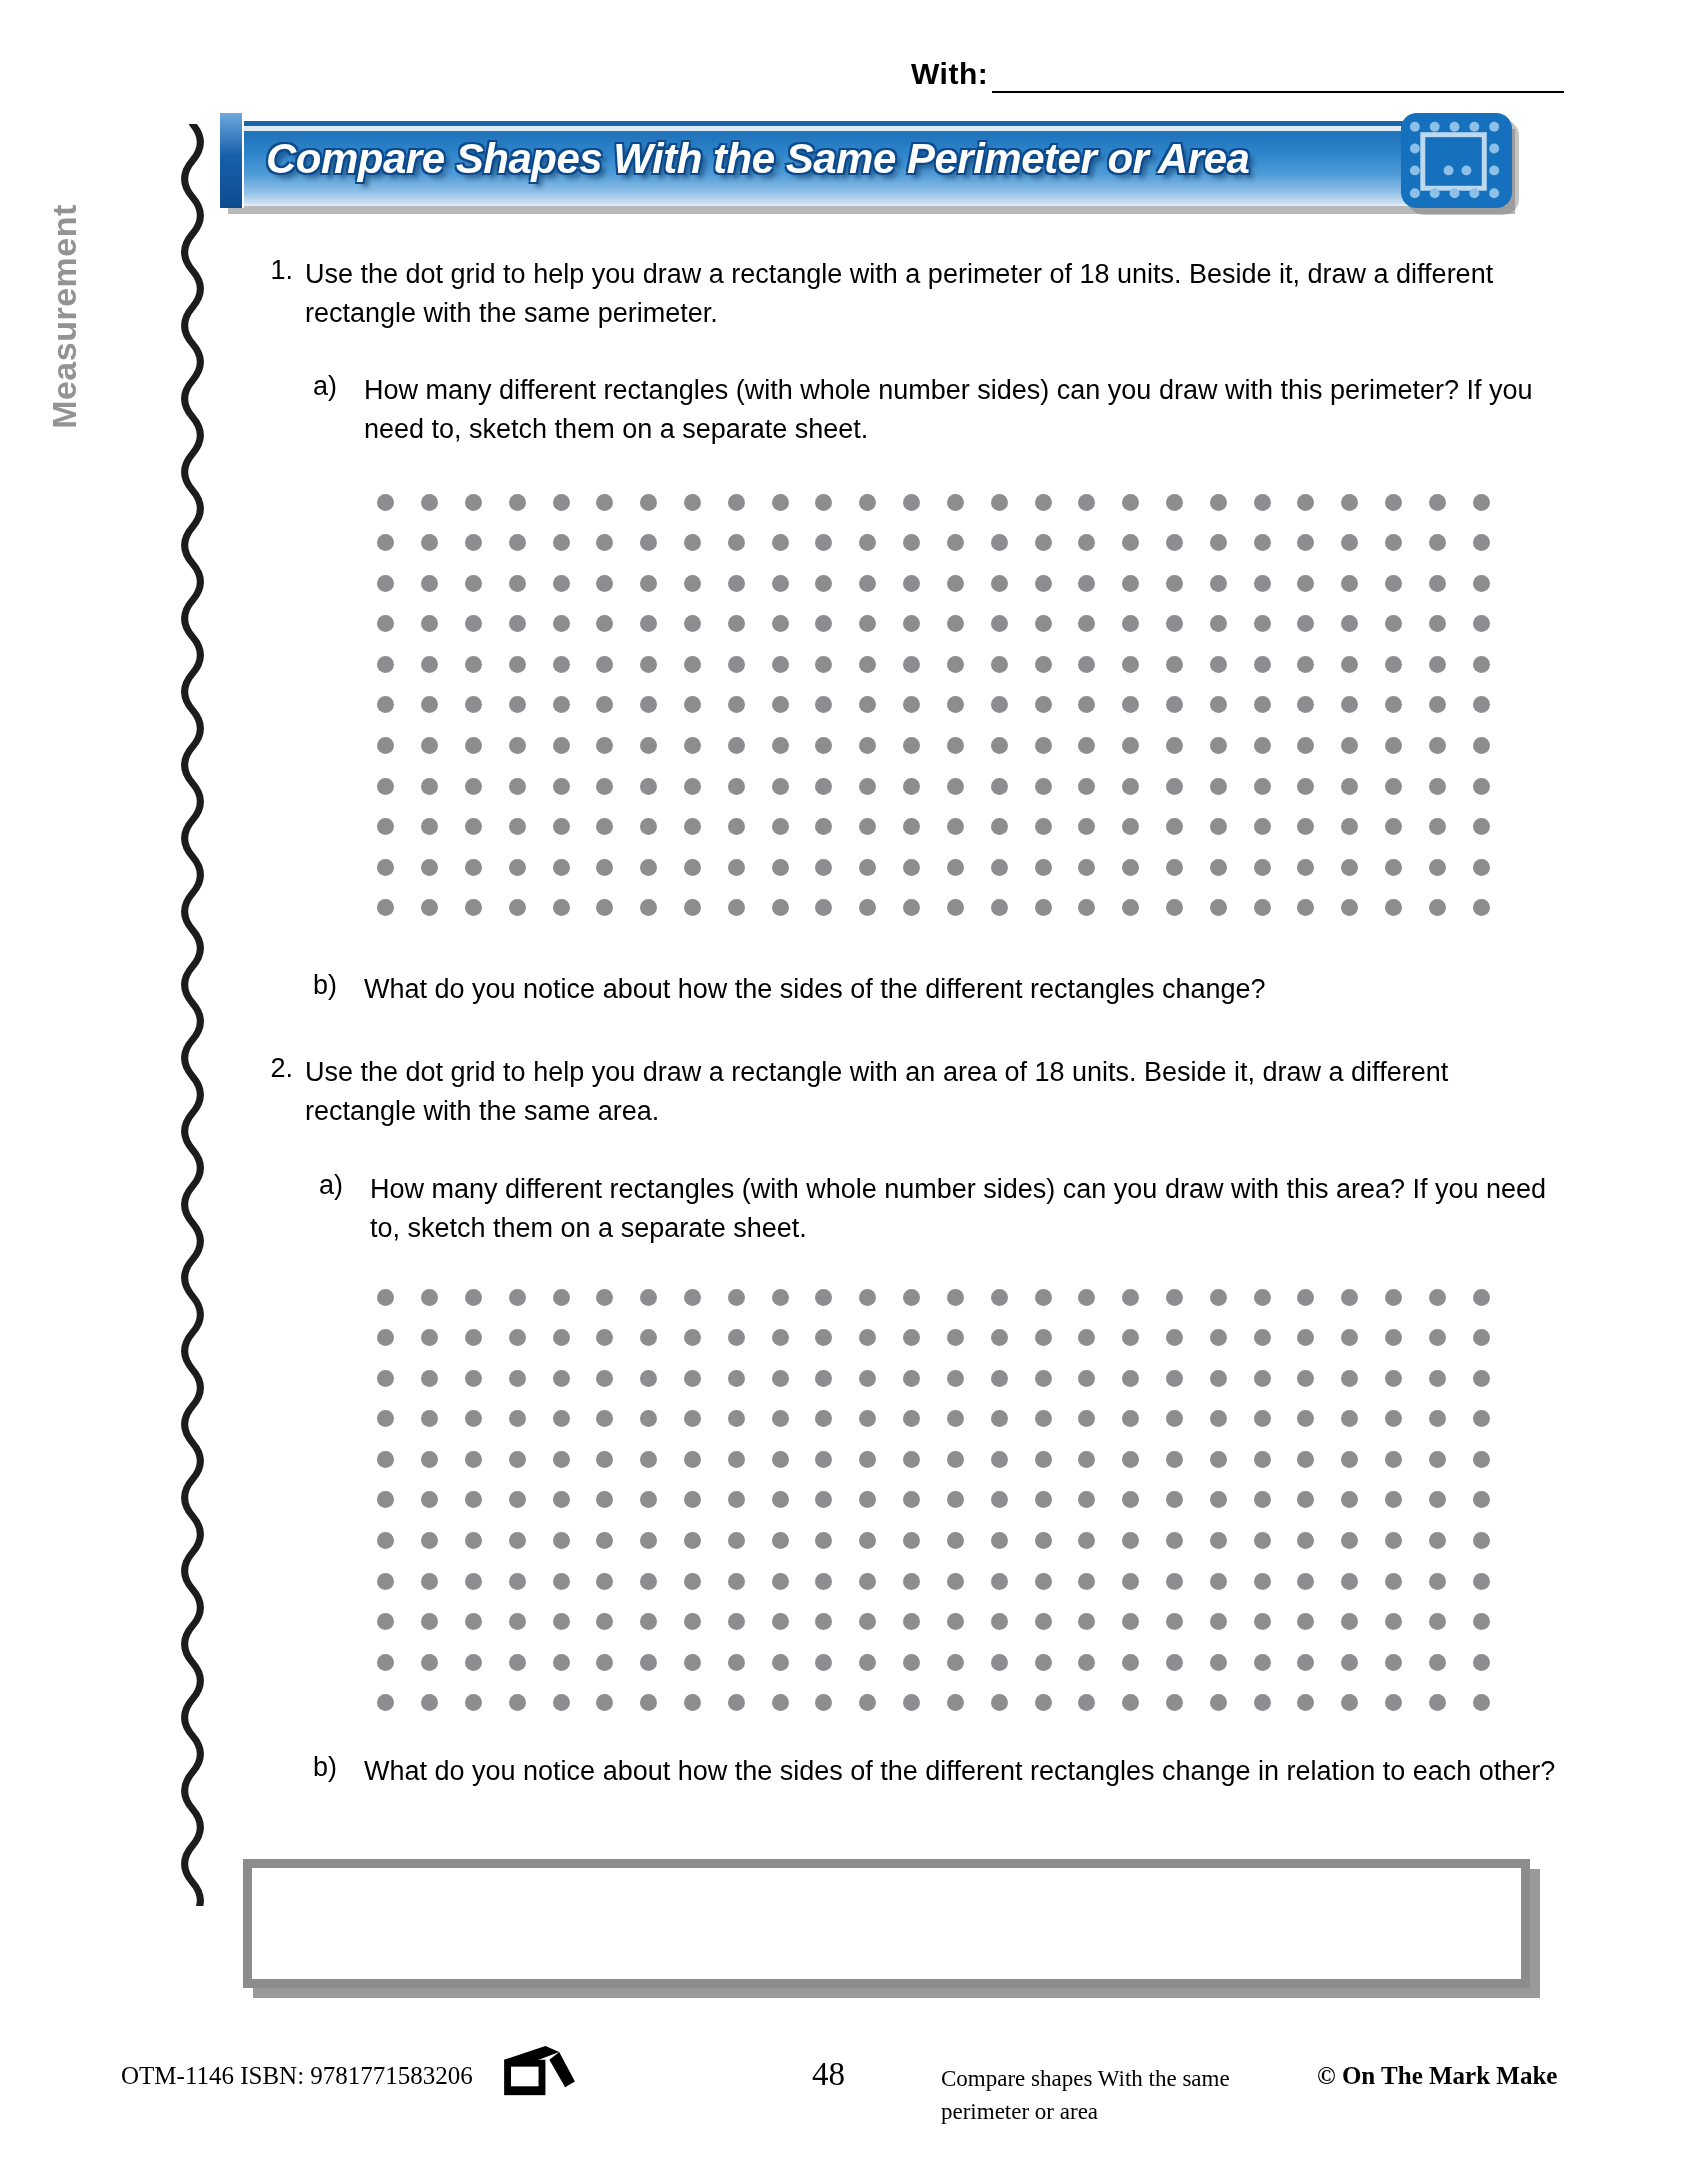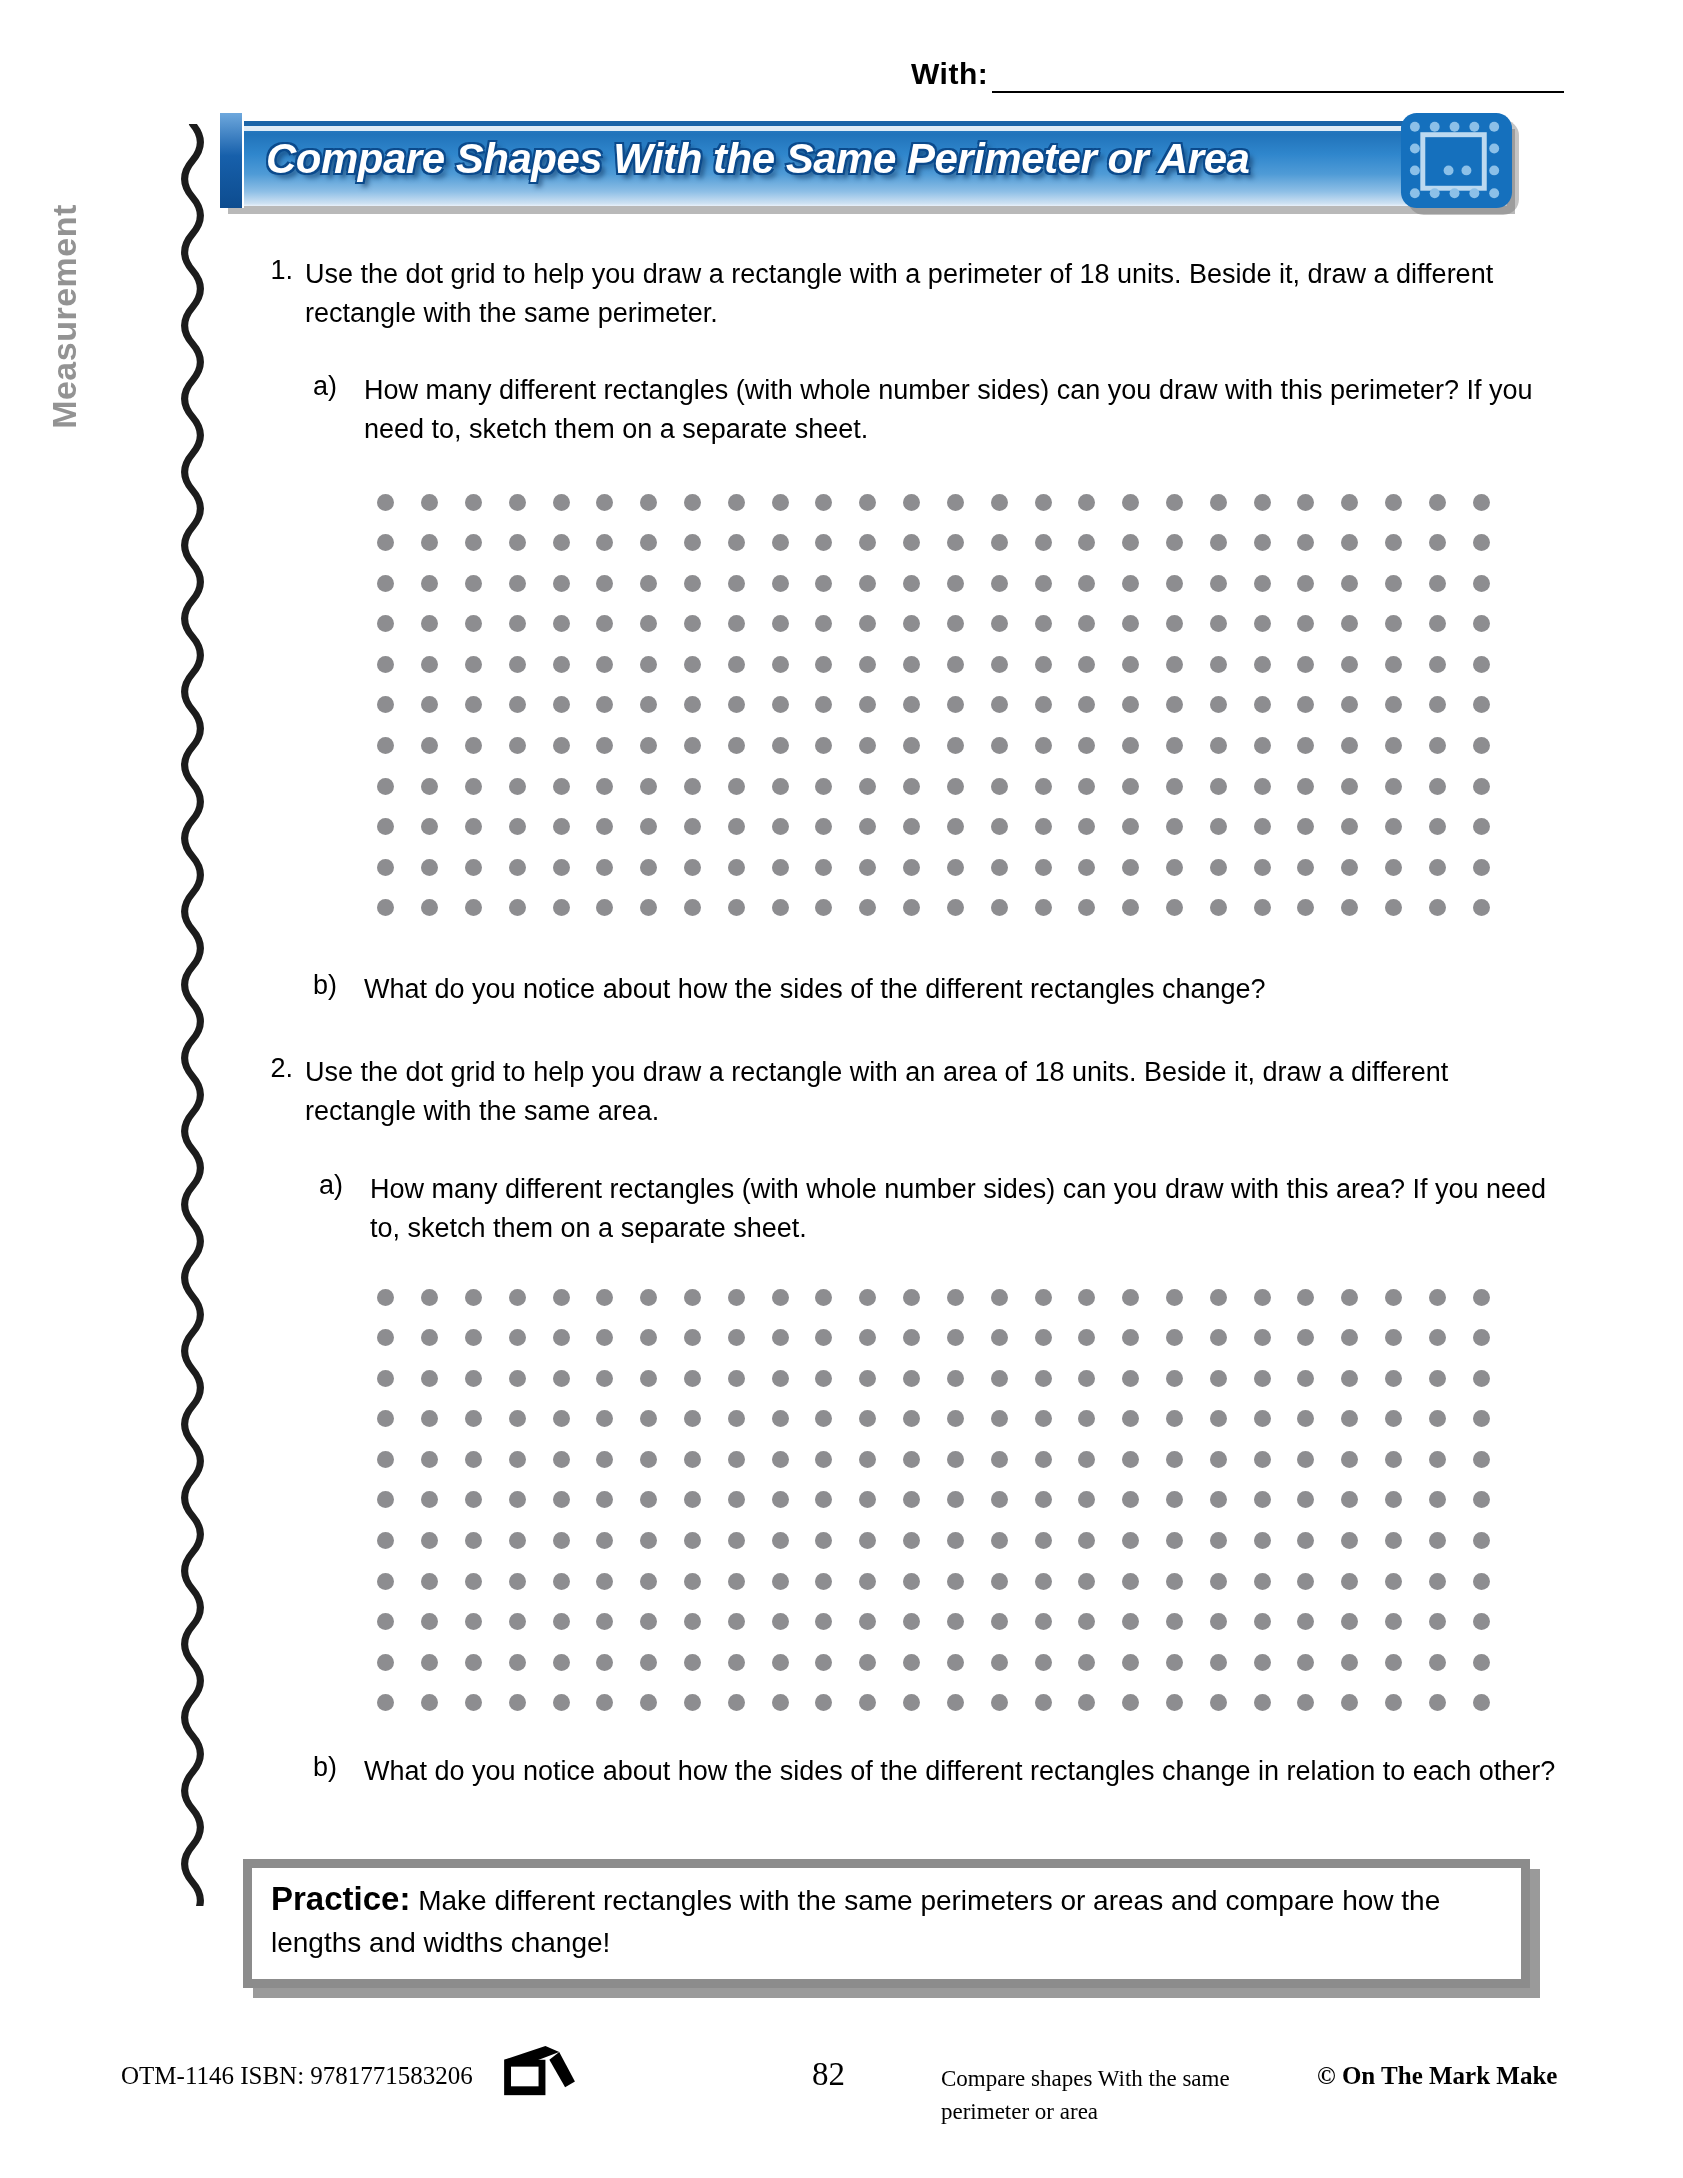--- a/index.html
+++ b/index.html
@@ -921,28 +921,27 @@
 
   <div class="sub-block" style="left:313px; top:1752px; width:1257px;">
     <span class="sub-lab">b)</span>
     <span class="sub-text">What do you notice about how the sides of the different rectangles change in relation to each other?</span>
   </div>
 </div>
 
 <div class="practice-wrap">
   <div class="practice-shadow"></div>
   <div class="practice-box"></div>
-  <div class="practice-text"><span class="practice-strong">Practice:</span><span> Make different rectangles with the same perimeters or areas and compare how the lengths and widths change!</span></div>
 </div>
 
 <div class="footer">
   <div class="f-left">OTM-1146  ISBN: 9781771583206</div>
   <svg class="f-logo" viewBox="0 0 84 60">
     <polygon points="4,14 46,0 60,6 18,22" fill="#000"></polygon>
     <rect x="4" y="14" width="42" height="36" fill="#000"></rect>
     <rect x="11" y="21" width="28" height="20" fill="#fff"></rect>
     <polygon points="60,6 76,36 66,42 50,14" fill="#000"></polygon>
   </svg>
-  <div class="f-page">82</div>
+  <div class="f-page">48</div>
   <div class="f-title">Compare shapes With the same perimeter or area</div>
   <div class="f-copy">© On The Mark Make</div>
 </div>
 
 
 </body></html>

